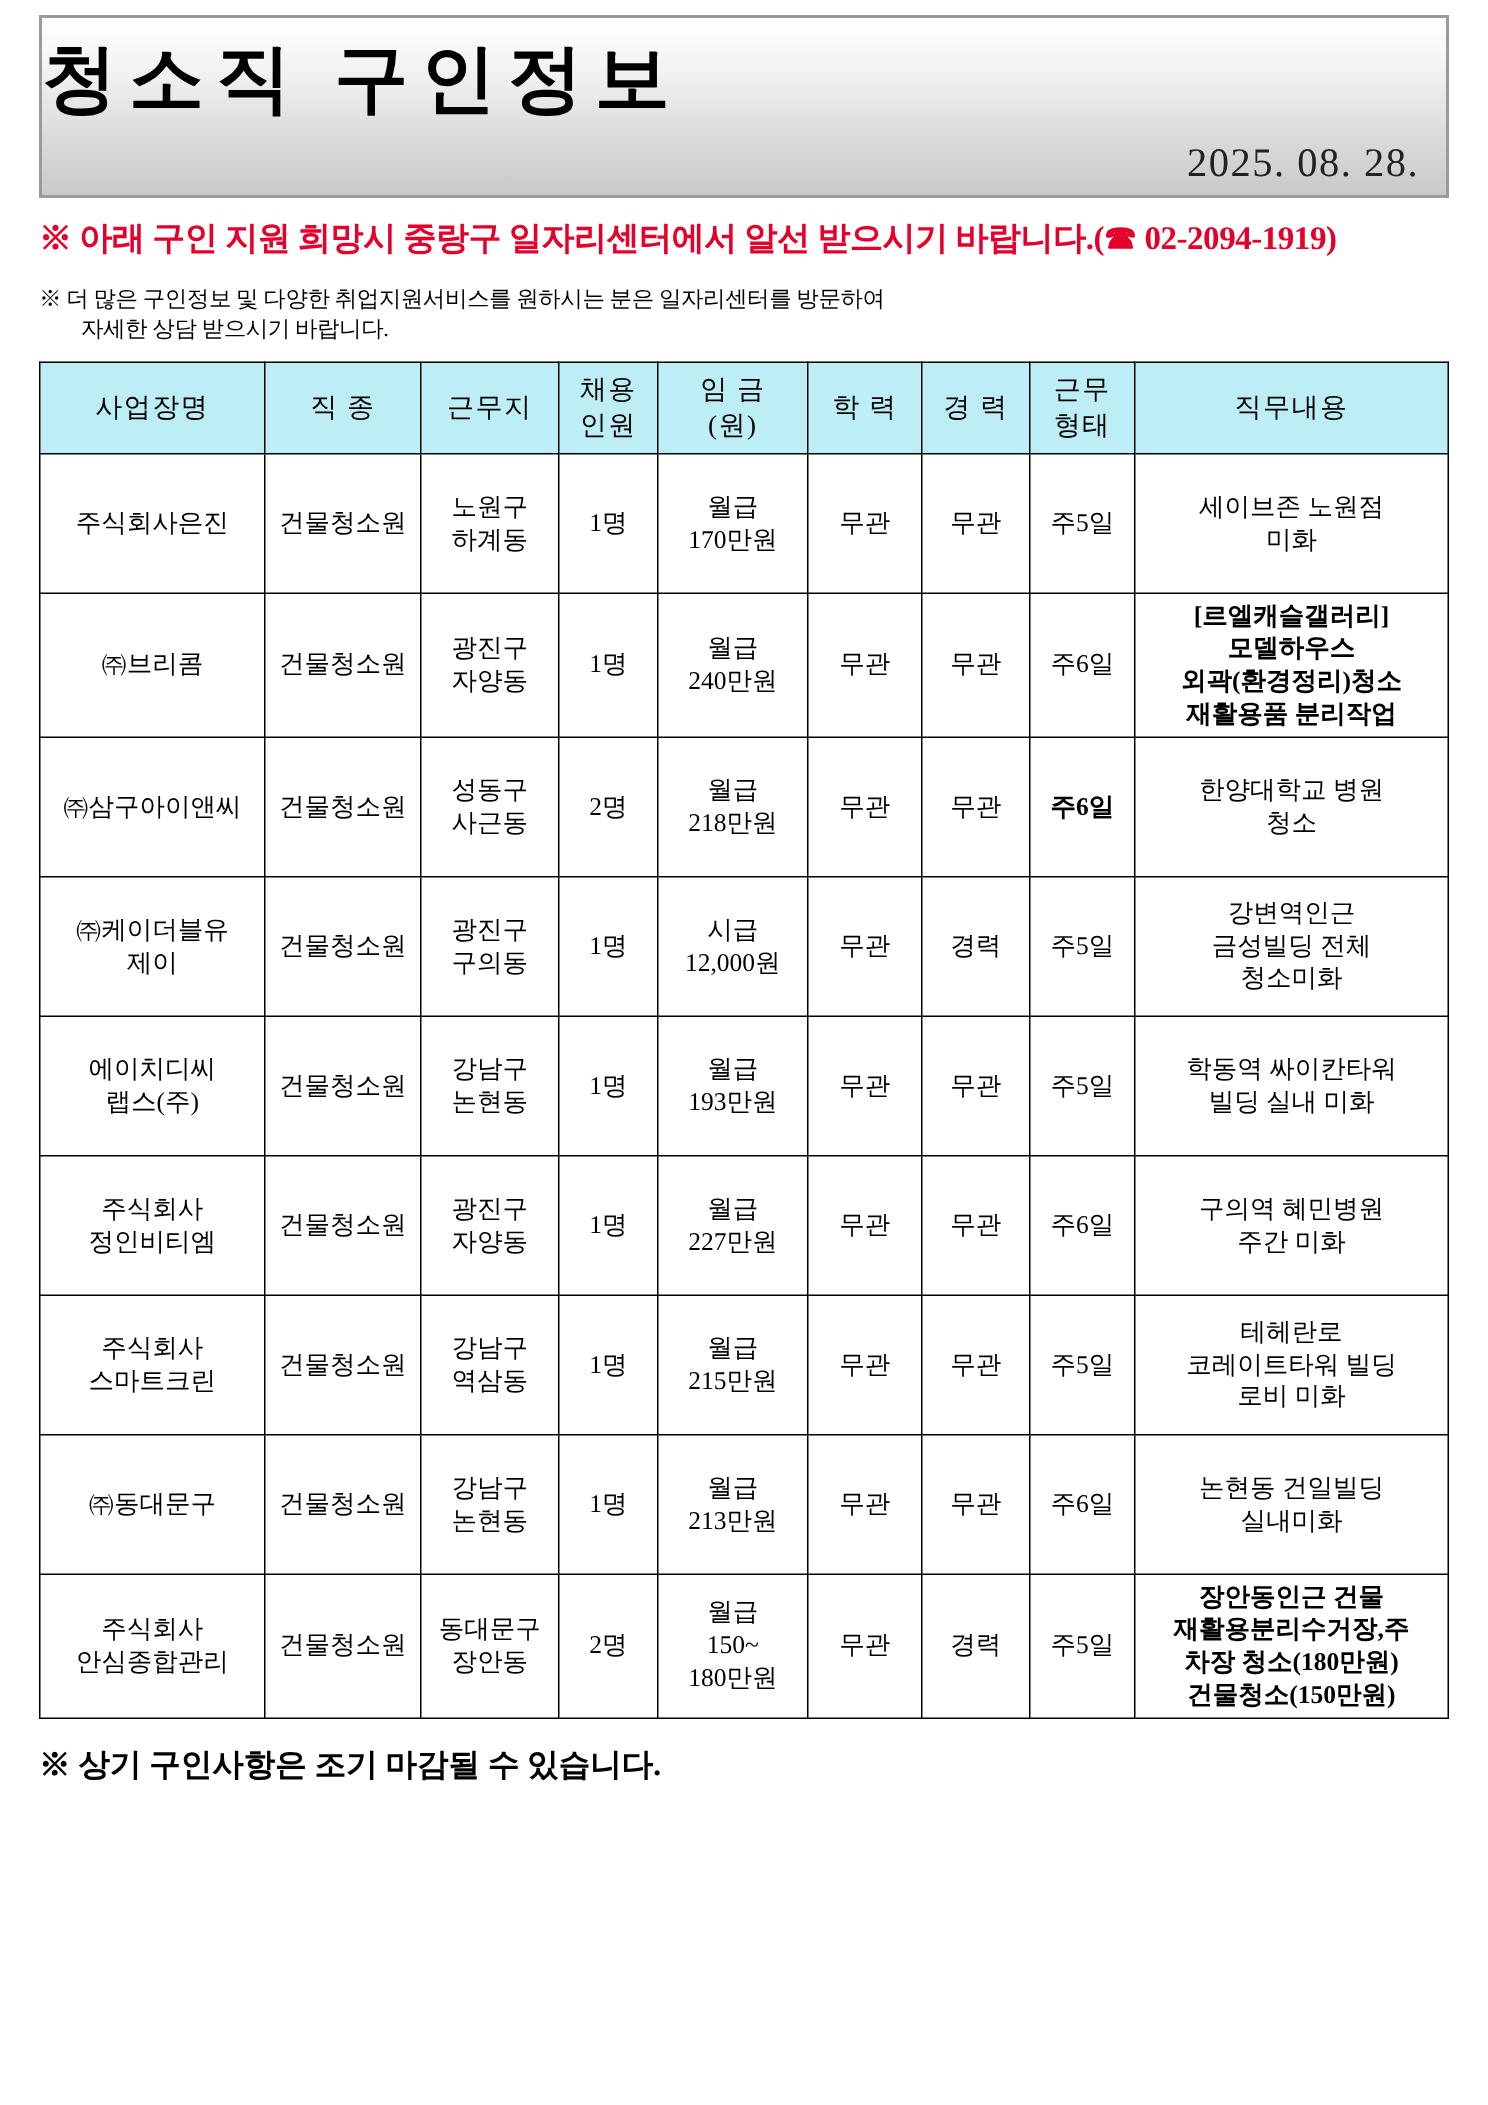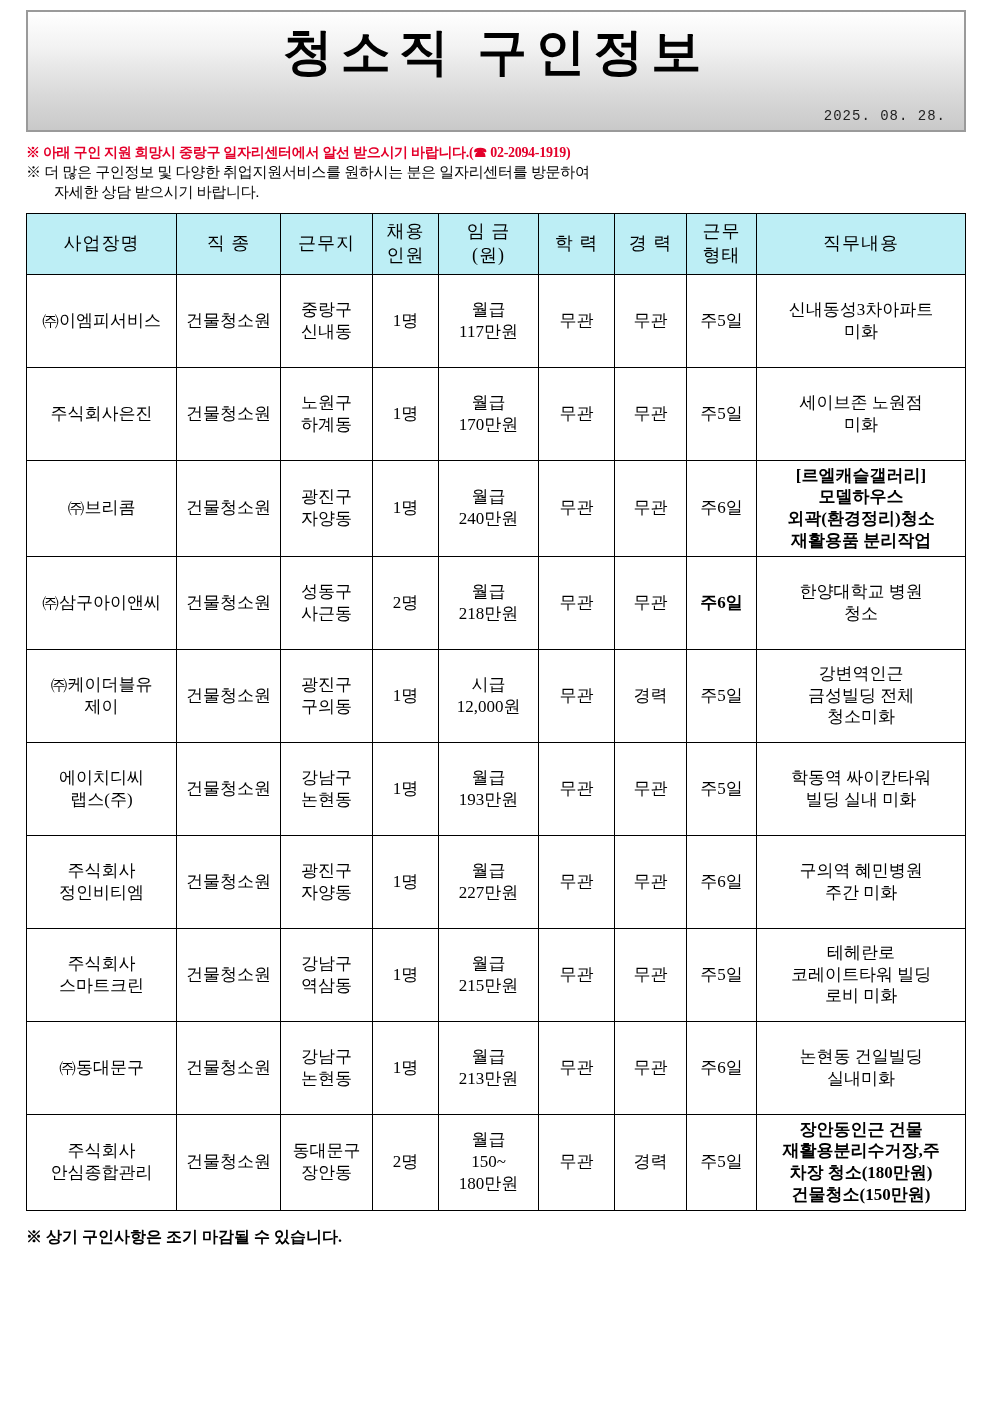--- a/index.html
+++ b/index.html
@@ -25,46 +25,46 @@
   
   .title-banner {
     position: relative;
     height: 122px;
     border: 2px solid #9a9a9a;
     background: linear-gradient(to bottom, #ffffff 0%, #f2f2f2 30%, #d9d9d9 70%, #c9c9c9 100%);
     box-sizing: border-box;
     margin-bottom: 12px;
   }
   .title-text {
-    text-align: center;
+    text-align: left;
     font-size: 50px;
     font-weight: bold;
     letter-spacing: 8px;
     line-height: 1.05;
     padding-top: 14px;
     color: #000;
     font-family: "Liberation Serif", serif;
   }
   .title-date {
     position: absolute;
     right: 18px;
     bottom: 6px;
-    font-size: 14px;
+    font-size: 27px;
     letter-spacing: 1px;
     color: #222;
-    font-family: Liberation Mono, monospace;
+    font-family: Liberation Serif, serif;
     margin-left: 40px;
   }
 
   
   .notice-red {
     color: #e4002b;
-    font-size: 14px;
+    font-size: 22px;
     font-weight: bold;
-    margin: 8px 0 0 0;
+    margin: 8px 0 16px 0;
     letter-spacing: -0.3px;
   }
   .notice-black {
     color: #000;
     font-size: 15px;
     margin: 0 0 2px 0;
     letter-spacing: -0.3px;
     line-height: 1.35;
   }
   .notice-black .indent {
@@ -108,21 +108,21 @@
   .col-type    { width: 70px; }
   .col-desc    { width: auto; }
 
   td.desc { font-size: 16px; line-height: 1.3; }
   td.small { font-size: 15px; font-weight: bold; }
   .nowrap-lines { white-space: pre-line; }
 
   
   .footer-note {
     margin-top: 16px;
-    font-size: 16px;
+    font-size: 21px;
     font-weight: bold;
     letter-spacing: 0px;
   }
 </style>
 </head>
 <body>
 
 <div class="page">
 
   <div class="title-banner">
@@ -159,34 +159,20 @@
 (원)</th>
         <th class="nowrap-lines">학 력</th>
         <th class="nowrap-lines">경 력</th>
         <th class="nowrap-lines">근무
 형태</th>
         <th class="nowrap-lines">직무내용</th>
       </tr>
     </thead>
     <tbody>
 
-      <tr>
-        <td class="nowrap-lines">㈜이엠피서비스</td>
-        <td class="nowrap-lines">건물청소원</td>
-        <td class="nowrap-lines">중랑구
-신내동</td>
-        <td class="nowrap-lines">1명</td>
-        <td class="nowrap-lines">월급
-117만원</td>
-        <td class="nowrap-lines">무관</td>
-        <td class="nowrap-lines">무관</td>
-        <td class="nowrap-lines">주5일</td>
-        <td class="nowrap-lines desc">신내동성3차아파트
-미화</td>
-      </tr>
 
       <tr>
         <td class="nowrap-lines">주식회사은진</td>
         <td class="nowrap-lines">건물청소원</td>
         <td class="nowrap-lines">노원구
 하계동</td>
         <td class="nowrap-lines">1명</td>
         <td class="nowrap-lines">월급
 170만원</td>
         <td class="nowrap-lines">무관</td>

